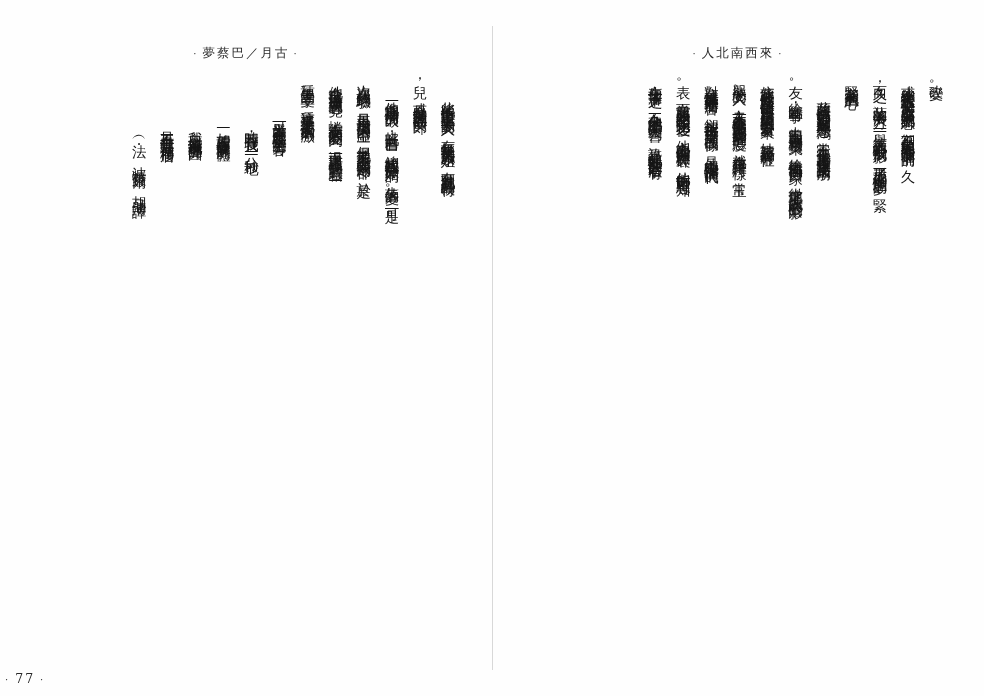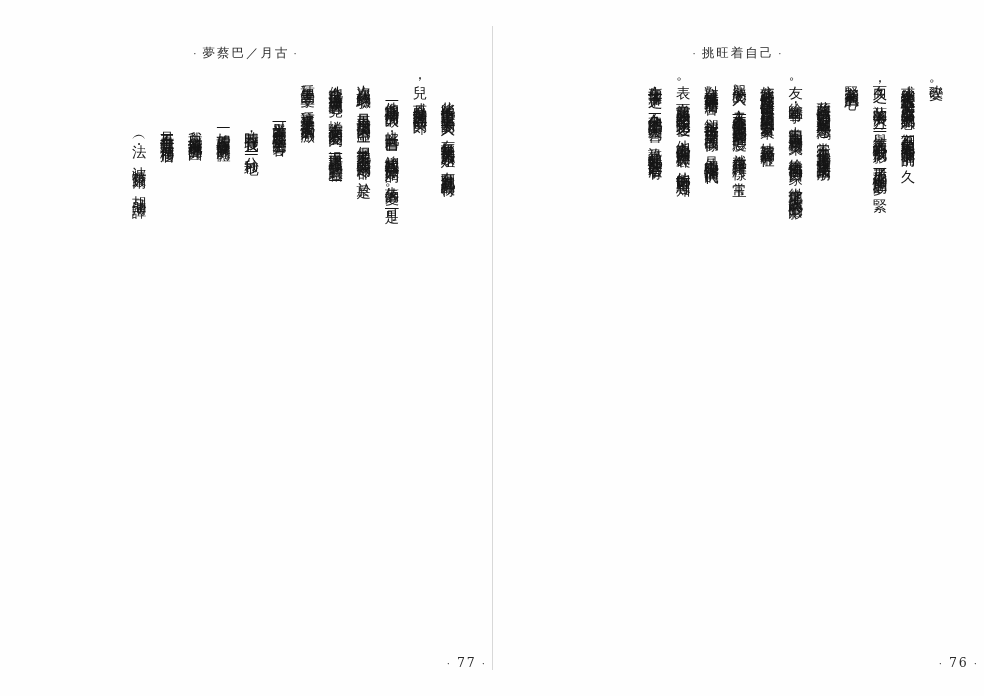--- a/index.html
+++ b/index.html
@@ -89,24 +89,24 @@
 
   
   .attribution {
     padding-top: 56px;
     letter-spacing: 3px;
   }
 
   
   .folio {
     position: absolute;
-    bottom: 26px;
+    bottom: 10px;
     left: 0;
     right: 0;
-    text-align: right;
+    text-align: left;
     font-size: 12.5px;
     letter-spacing: 2px;
     color: #2a2a2a;
   }
   .folio .dot { font-size: 10px; padding: 0 5px; }
 
   .poem-block { }
 </style>
 </head>
 <body>
@@ -142,38 +142,35 @@
       <span class="dot">·</span><span>77</span><span class="dot">·</span>
     </div>
   </div>
 
   <div class="gutter"></div>
 
   <div class="page page-right">
 
     <div class="header-band">
       <span class="header-dot">·</span>
-      <span class="header-title-piece">挑旺着自己</span>
+      <span class="header-title-piece">人北南西來</span>
       <span class="header-dot">·</span>
     </div>
 
     <div class="vtext">
       <div class="vcol-block">
         <span class="vpara">改變。</span>
         <span class="vpara">或少總會在常玉心中湧起一股空虛落寞的鄉愁，卻不是美麗的巴黎能予彌補的。久</span>
         <span class="vpara">而久之，蔣的落落大方、一舉一笑在他心中映成倒影，形成了一個獨創性的夢，緊</span>
         <span class="vpara">緊牽縈着他的心。</span>
         <span class="vpara indent">蔣碧薇回憶錄中提到有次她與徐悲鴻、常玉在常玉寓所聯合作東宴請法國朋</span>
         <span class="vpara">友。徐臨時有事，由常玉與蔣到菜場買菜。徐氣憤得獨自回家，從此埋下了彼此心中的陰影。</span>
         <span class="vpara">依蔣碧薇的性格及在回憶錄中曾為自己緯約的風姿自豪看來，她該是屬於有征</span>
         <span class="vpara">服慾的女人。女人天棄的敏感性使她感覺到常玉的態度，就像少年維特一樣，常玉</span>
         <span class="vpara">對這分感情雖然矛盾痛苦，卻把蔣視作可望不可卽的偶像，是他心中純潔溫情的代</span>
         <span class="vpara">表。而當蔣與張的關係明朗化之後，他心中的偶像猝然碎裂，他的失望可想可知。</span>
         <span class="vpara">在失望痛苦之下，不久他就離開了「天狗會」，許是從此他對女性的看法有了</span>
       </div>
     </div>
 
-    <div class="folio">
-      <span class="dot">·</span><span>76</span><span class="dot">·</span>
-    </div>
   </div>
 
 </div>
 
 </body></html>

